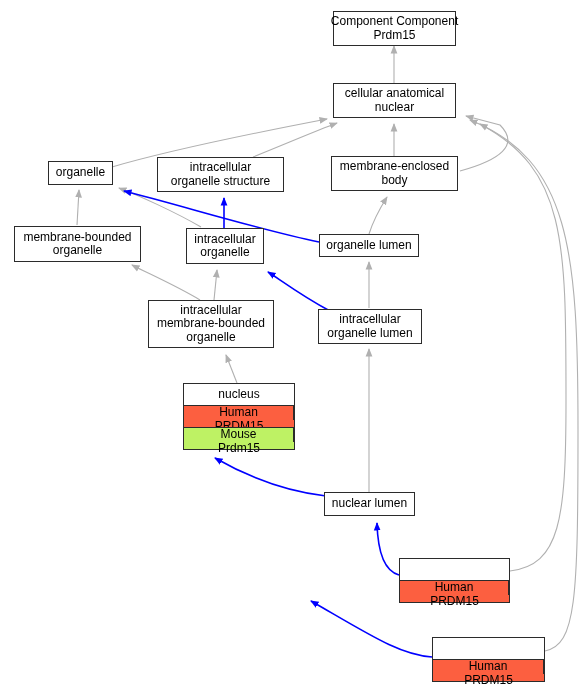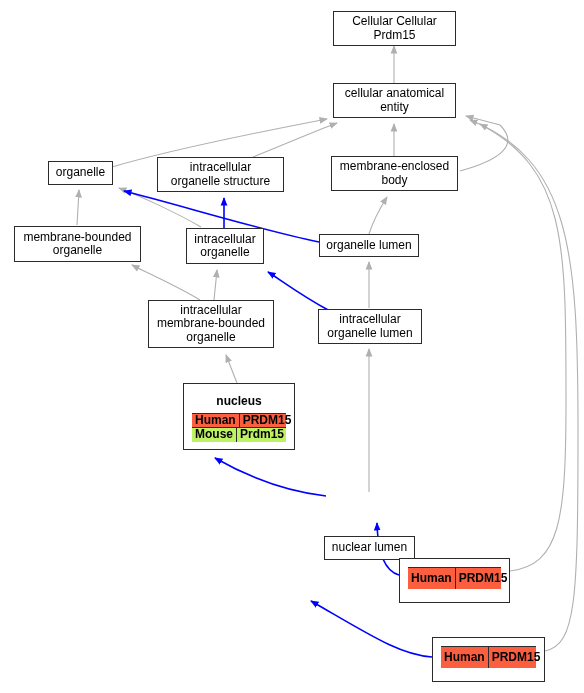--- a/index.html
+++ b/index.html
@@ -44,31 +44,30 @@
   }
   .node .title {
     display: flex;
     flex-direction: column;
     justify-content: center;
     align-items: center;
     flex: 1 1 auto;
     padding: 1px 4px;
   }
   .node.annotated {
-    justify-content: space-between;
-    padding: 8px;
-    font-weight: bold;
+    justify-content: flex-end;
+    padding: 0;
   }
   .node.annotated .title {
     flex: 0 0 auto;
     padding: 3px 4px 4px 4px;
   }
   .annrow {
     display: flex;
-    flex-direction: row;
+    flex-direction: column;
     border-top: 1px solid #2b2b2b;
     height: 22px;
     box-sizing: border-box;
   }
   .annrow .cell {
     display: flex;
     align-items: center;
     justify-content: center;
     font-size: 12px;
     box-sizing: border-box;
@@ -119,29 +118,29 @@
       <path d="M319,242 C 260,230 180,205 124,191"></path>
       <path d="M330,311 C 300,295 278,278 268,272"></path>
       <path d="M326,496 C 290,492 250,478 215,458"></path>
       <path d="M399,575 C 388,572 378,560 377,523"></path>
       <path d="M432,657 C 400,655 370,635 311,601"></path>
     </g>
   </svg>
 
   <div class="node" style="left:333px; top:11px; width:123px; height:35px;">
     <div class="title">
-      <span>Cellular Cellular</span>
+      <span>Component Component</span>
       <span>Prdm15</span>
     </div>
   </div>
 
   <div class="node" style="left:333px; top:83px; width:123px; height:35px;text-align:right;">
     <div class="title">
       <span>cellular anatomical</span>
-      <span>entity</span>
+      <span>nuclear</span>
     </div>
   </div>
 
   <div class="node" style="left:48px; top:161px; width:65px; height:24px;">
     <div class="title">
       <span>organelle</span>
     </div>
   </div>
 
   <div class="node" style="left:157px; top:157px; width:127px; height:35px;">
@@ -200,21 +199,21 @@
     <div class="annrow ann-human">
       <div class="cell left">Human</div>
       <div class="cell">PRDM15</div>
     </div>
     <div class="annrow ann-mouse">
       <div class="cell left">Mouse</div>
       <div class="cell">Prdm15</div>
     </div>
   </div>
 
-  <div class="node" style="left:324px; top:492px; width:91px; height:24px;margin-top:44px;">
+  <div class="node" style="left:324px; top:492px; width:91px; height:24px;">
     <div class="title">
       <span>nuclear lumen</span>
     </div>
   </div>
 
   <div class="node annotated" style="left:399px; top:558px; width:111px; height:45px;">
     <div class="annrow ann-human">
       <div class="cell left">Human</div>
       <div class="cell">PRDM15</div>
     </div>

